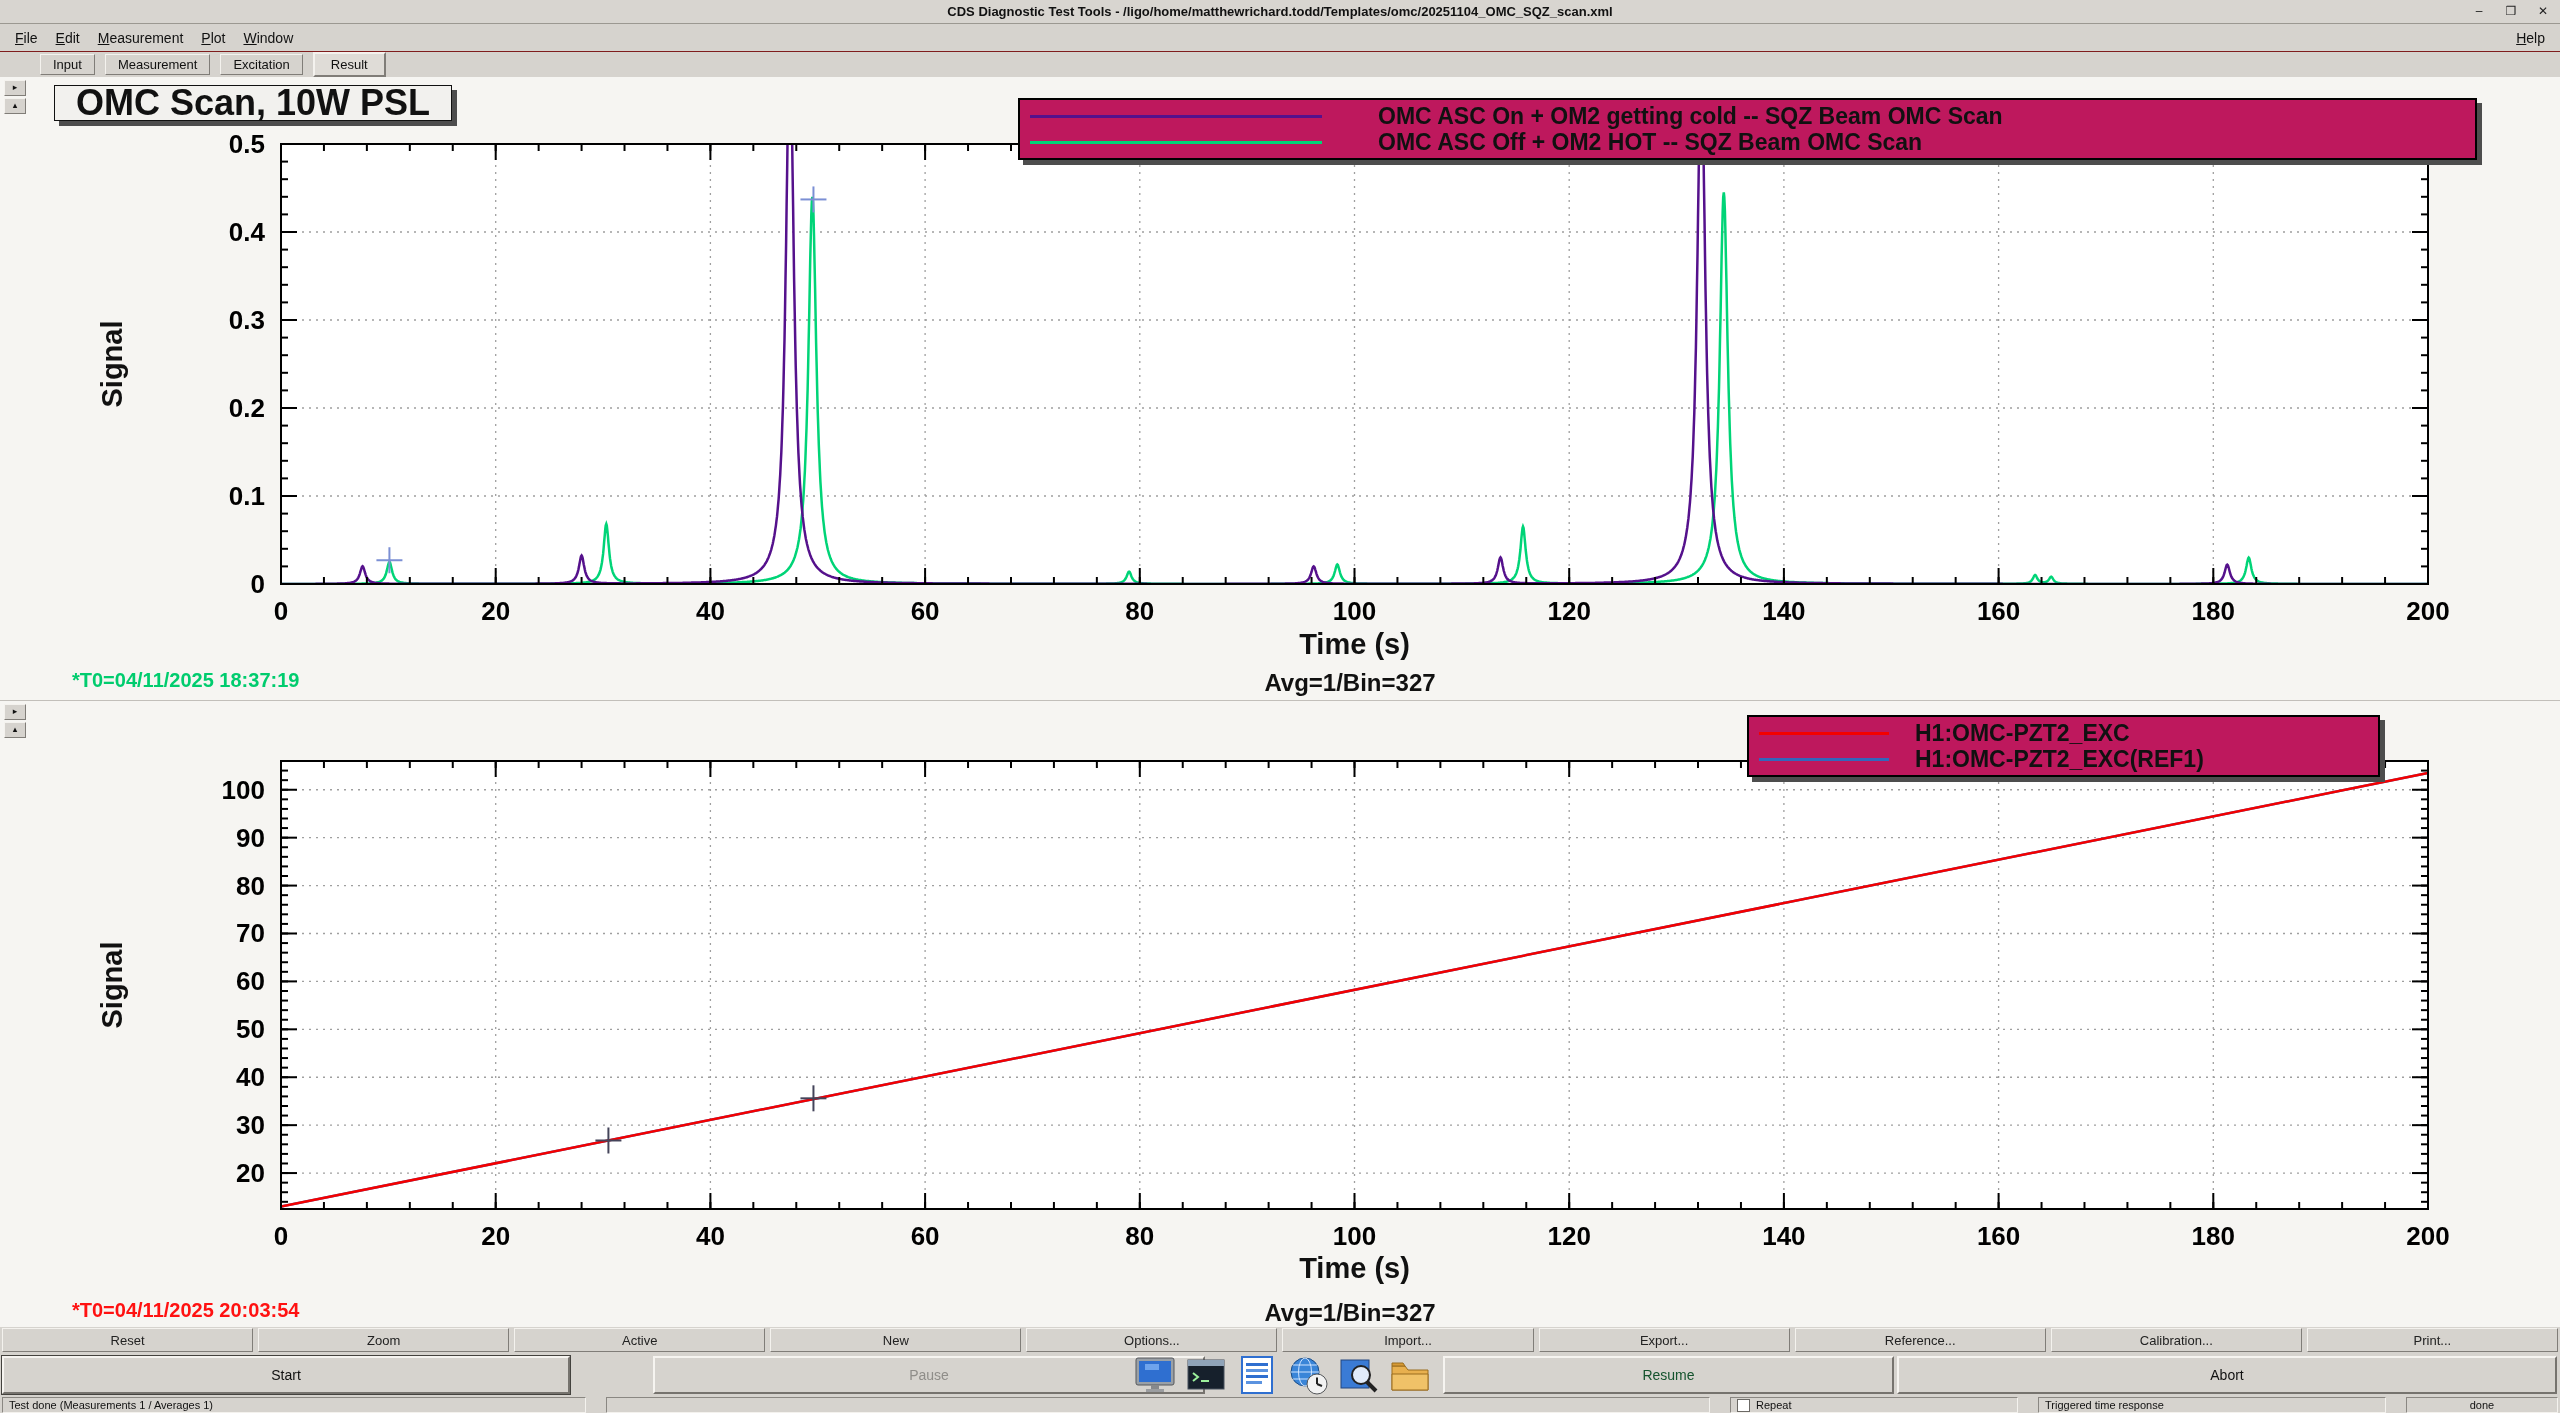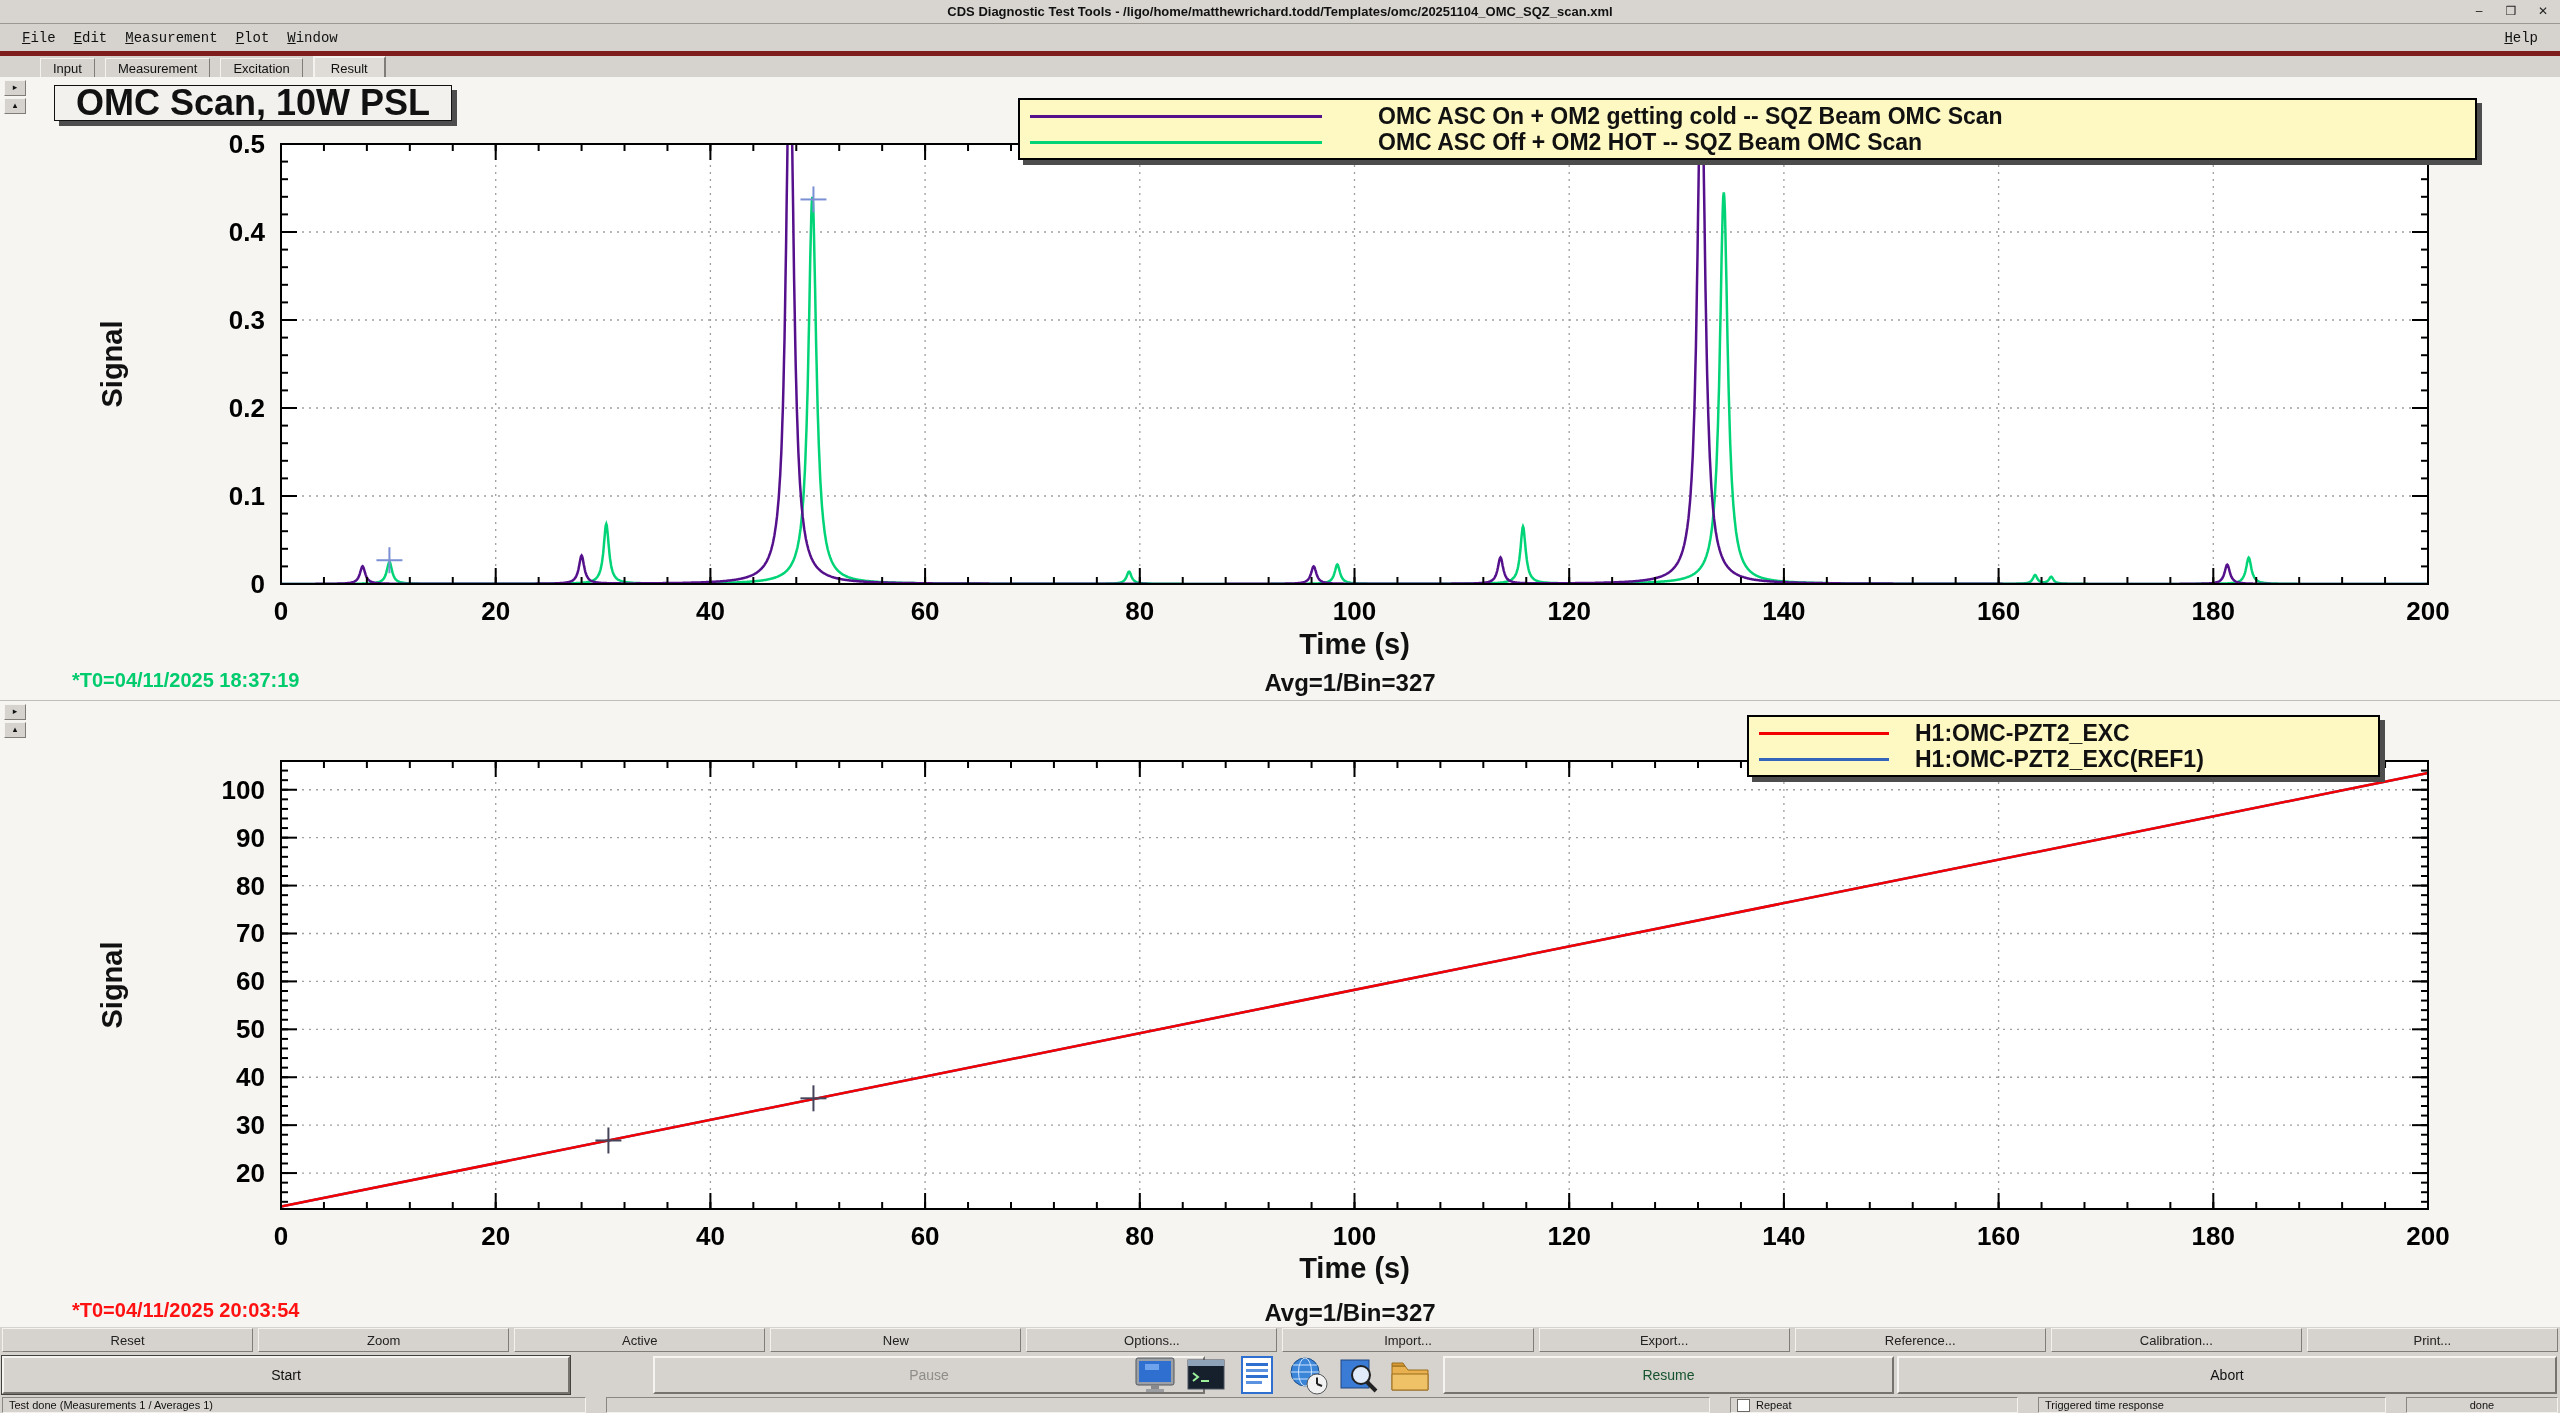--- a/index.html
+++ b/index.html
@@ -12,22 +12,22 @@
 
   
   .titlebar{height:23px;display:flex;align-items:center;background:#d8d5d0;
     border-bottom:1px solid #9b9891;position:relative;}
   .wtitle{flex:1;text-align:center;font-size:13px;font-weight:600;}
   .wbtns{position:absolute;right:6px;top:1px;display:flex;gap:10px;}
   .wbtn{width:22px;height:19px;display:flex;align-items:center;justify-content:center;
     font-size:12px;color:#222;}
 
   
-  .menubar{height:27px;display:flex;align-items:center;padding:0 13px;font-size:14px;
-    border-bottom:5px solid #7f1d1d;font-family:Liberation Mono, monospace;}
+  .menubar{height:27px;display:flex;align-items:center;padding:0 6px;font-size:14px;
+    border-bottom:1px solid #7f1d1d;}
   .mitem{padding:3px 9px;}
   .mhelp{margin-left:auto;}
 
   
   .tabbar{height:26px;display:flex;align-items:center;gap:10px;padding:0 0 0 40px;
     border-bottom:1px solid #a9a6a0;background:#d6d3ce;box-sizing:border-box;}
   .tab{font-size:13px;padding:2px 12px;background:#d6d3ce;border:1px solid;
     border-color:#f4f2ee #807d78 #807d78 #f4f2ee;}
   .tab.active{background:#dfdcd7;border-width:2px;padding:3px 16px;}
 
@@ -45,21 +45,21 @@
   .tky{font-size:26px;text-anchor:end;}
 
   .pane-arrows{position:absolute;left:4px;top:3px;display:flex;flex-direction:column;gap:2px;z-index:5;}
   .pbtn{width:20px;height:14px;background:#d6d3ce;border:1px solid;
     border-color:#f4f2ee #807d78 #807d78 #f4f2ee;font-size:9px;line-height:12px;text-align:center;}
 
   .ptitle{position:absolute;left:54px;top:8px;width:396px;height:34px;background:#f2f1ee;
     border:1px solid #111;box-shadow:5px 5px 0 #4d4d4d;display:flex;align-items:center;
     justify-content:center;font-size:36px;font-weight:bold;z-index:4;}
 
-  .legend{position:absolute;background:#fef9c3;border:2px solid #000;box-shadow:5px 5px 0 #4d4d4d;
+  .legend{position:absolute;background:#be185d;border:2px solid #000;box-shadow:5px 5px 0 #4d4d4d;
     display:flex;flex-direction:column;justify-content:space-evenly;padding:3px 10px;
     box-sizing:border-box;z-index:4;}
   #legend0{left:1018px;top:21px;width:1459px;height:62px;}
   #legend1{left:1747px;top:14px;width:633px;height:62px;}
   .lrow{display:flex;align-items:center;height:26px;}
   .lswatch{height:3px;}
   #legend0 .lswatch{width:292px;}
   #legend1 .lswatch{width:130px;}
   .llabel{margin-left:56px;font-size:23px;font-weight:bold;white-space:nowrap;}
   #legend1 .llabel{margin-left:26px;}

